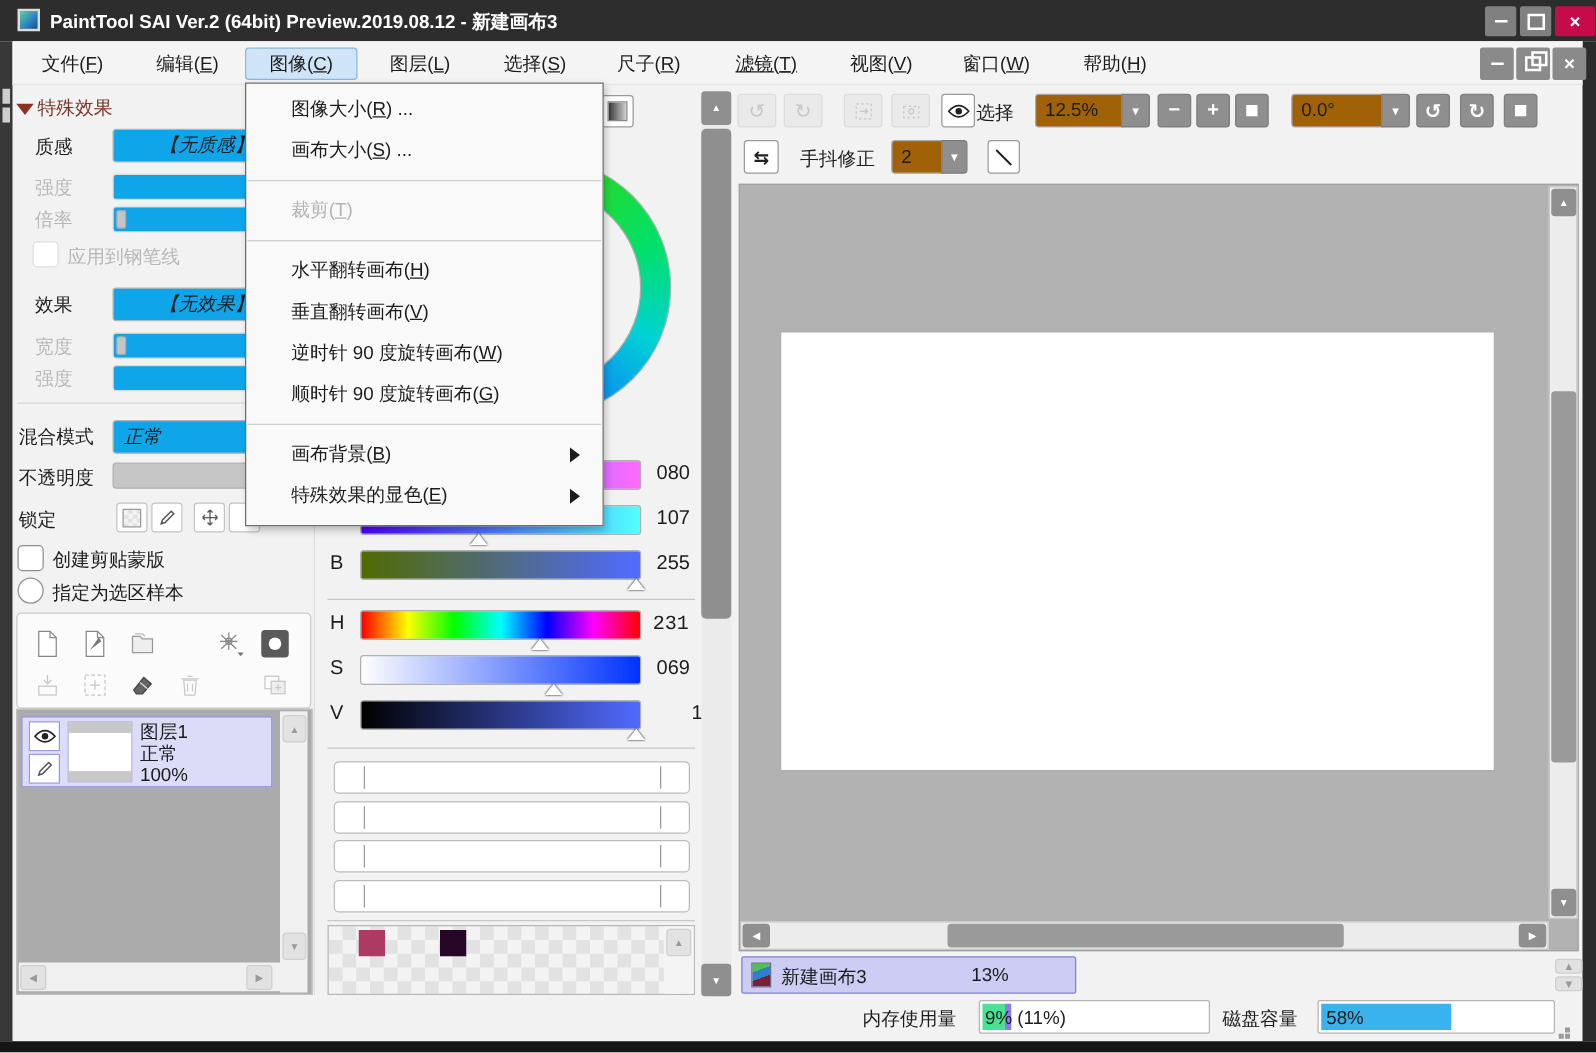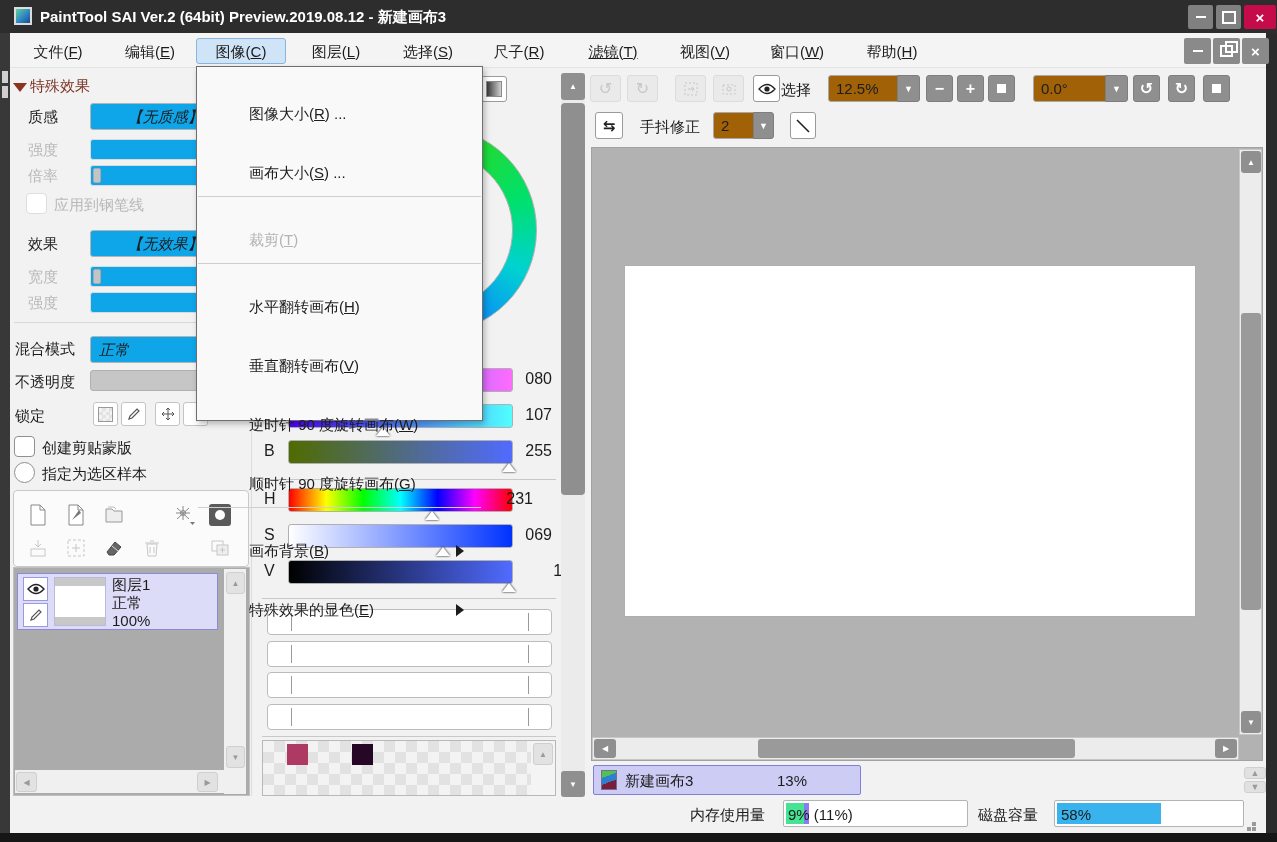--- a/index.html
+++ b/index.html
@@ -59,21 +59,21 @@
   .mixer .tick{position:absolute;top:3px;width:1px;height:18px;background:#9a9a9a;}
   .checkerbg{background-image:conic-gradient(#e2e2e2 25%,#f3f3f3 0 50%,#e2e2e2 0 75%,#f3f3f3 0);background-size:22px 22px;}
   .swatch{position:absolute;width:21px;height:21px;}
   
   .sb-track{position:absolute;background:#ececec;border:1px solid #d4d4d4;box-sizing:border-box;}
   .sb-thumb{position:absolute;background:#9a9a9a;border-radius:3px;}
   .sb-btn{position:absolute;background:#8f8f8f;border-radius:3px;color:#fff;font-size:8px;display:flex;align-items:center;justify-content:center;}
   .sb-btn.pale{background:#e2e2e2;color:#9a9a9a;border:1px solid #cfcfcf;box-sizing:border-box;}
   
   .ctx{left:196px;top:66px;width:287px;height:355px;background:#f9f9f9;border:1px solid #6e6e6e;box-shadow:2px 3px 6px rgba(0,0,0,.25);box-sizing:border-box;z-index:50;padding-top:4px;}
-  .menu-item{height:33px;line-height:33px;padding-left:52px;position:relative;white-space:nowrap;margin-top:26px;}
+  .menu-item{height:33px;line-height:33px;padding-left:36px;position:relative;white-space:nowrap;}
   .menu-item.disabled{color:#b4b4b4;}
   .menu-sep{height:1px;background:#cfcfcf;margin:7px 1px;}
   .menu-arrow{position:absolute;right:18px;top:11px;width:0;height:0;border-top:6px solid transparent;border-bottom:6px solid transparent;border-left:8px solid #1c1c1c;}
   
   .layer-entry{position:absolute;background:#dcdcf8;border:1px solid #8a8ad8;box-sizing:border-box;}
   .mini-frame{position:absolute;background:#fff;border:1px solid #9a9ae0;box-sizing:border-box;display:flex;align-items:center;justify-content:center;}
   .tabbar-tab{position:absolute;background:#ccccf4;border:1px solid #8080d8;border-radius:2px;box-sizing:border-box;}
   svg{display:block;}
 </style>
 </head>
@@ -298,21 +298,21 @@
       <div class="cslider-track" style="left: 288px; top: 404px; background: linear-gradient(to right, rgb(80, 0, 255), rgb(80, 255, 255));"></div>
       <div class="tri-thumb" style="left: 375.5px; top: 427px;"></div>
       <div class="cslider-value" style="left: 518px; top: 406px;">107</div>
       <div class="cslider-label" style="left: 264px; top: 442px;">B</div>
       <div class="cslider-track" style="left: 288px; top: 440px; background: linear-gradient(to right, rgb(80, 107, 0), rgb(80, 107, 255));"></div>
       <div class="tri-thumb" style="left: 501.5px; top: 463px;"></div>
       <div class="cslider-value" style="left: 518px; top: 442px;">255</div>
       <div class="cslider-label" style="left: 264px; top: 490px;">H</div>
       <div class="cslider-track" style="left: 288px; top: 488px; background: linear-gradient(to right, rgb(255, 0, 0), rgb(255, 255, 0), rgb(0, 255, 0), rgb(0, 255, 255), rgb(0, 0, 255), rgb(255, 0, 255), rgb(255, 0, 0));"></div>
       <div class="tri-thumb" style="left: 425px; top: 511px;"></div>
-      <div class="cslider-value" style="left: 499px; top: 490px;">231</div>
+      <div class="cslider-value" style="left: 517px; top: 490px; font-family: Liberation Mono, monospace;">231</div>
       <div class="cslider-label" style="left: 264px; top: 526px;">S</div>
       <div class="cslider-track" style="left: 288px; top: 524px; background: linear-gradient(to right, rgb(255, 255, 255), rgb(0, 50, 255));"></div>
       <div class="tri-thumb" style="left: 436.25px; top: 547px;"></div>
       <div class="cslider-value" style="left: 518px; top: 526px;">069</div>
       <div class="cslider-label" style="left: 264px; top: 562px;">V</div>
       <div class="cslider-track" style="left: 288px; top: 560px; background: linear-gradient(to right, rgb(0, 0, 0), rgb(80, 107, 255));"></div>
       <div class="tri-thumb" style="left: 501.5px; top: 583px;"></div>
       <div class="cslider-value" style="left: 518px; top: 562px; margin-left: 28px;">100</div>
     </div>
   <div class="sep" style="left:262px;top:479px;width:294px;background:#c8c8c8;"></div>

